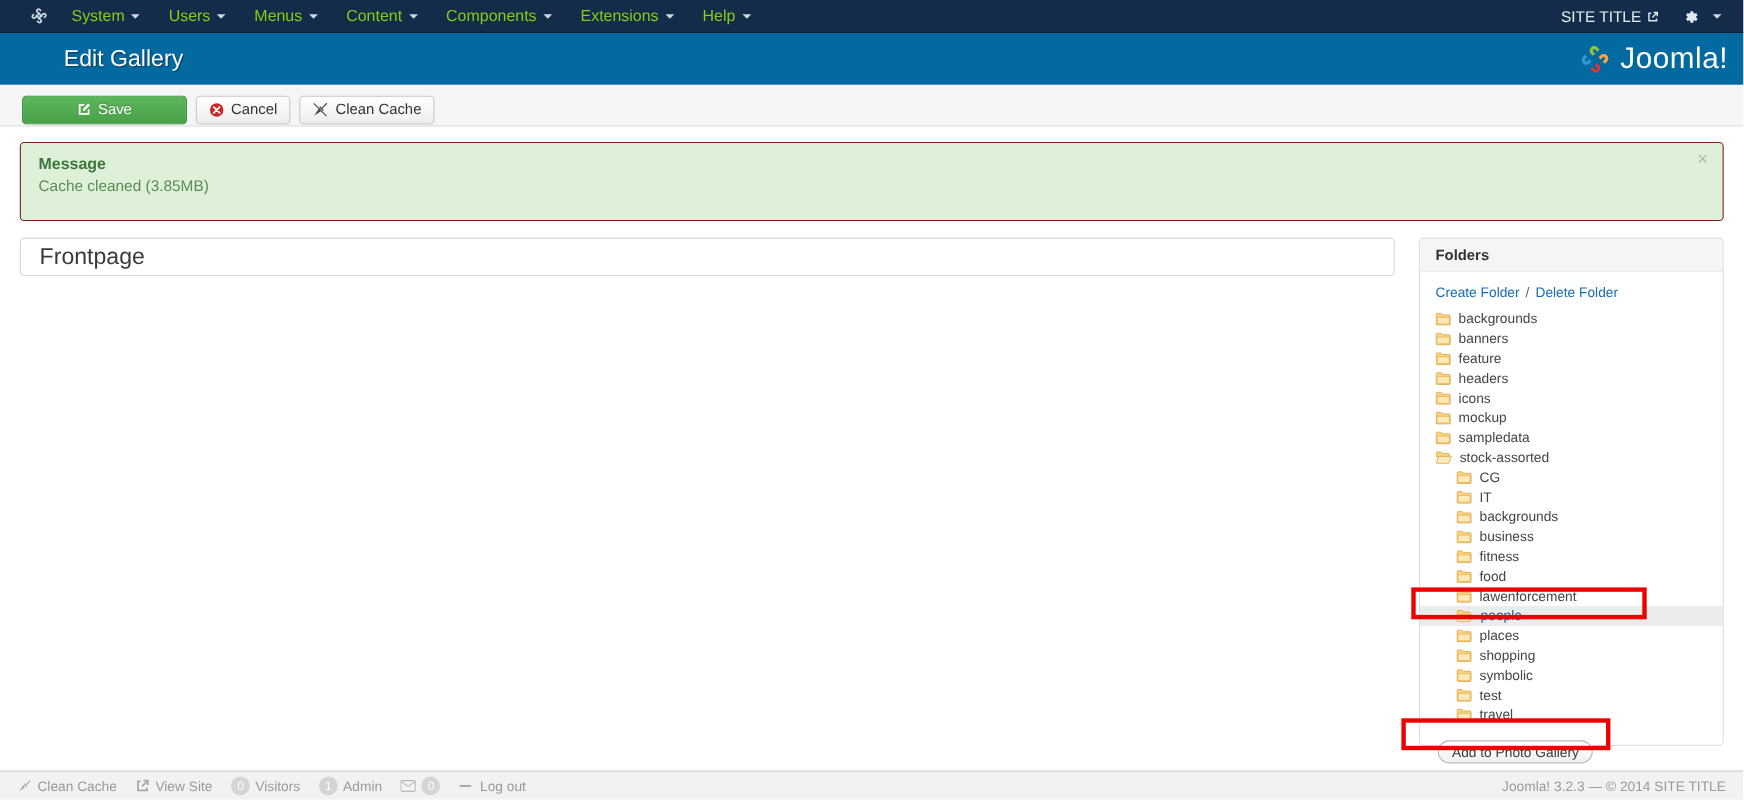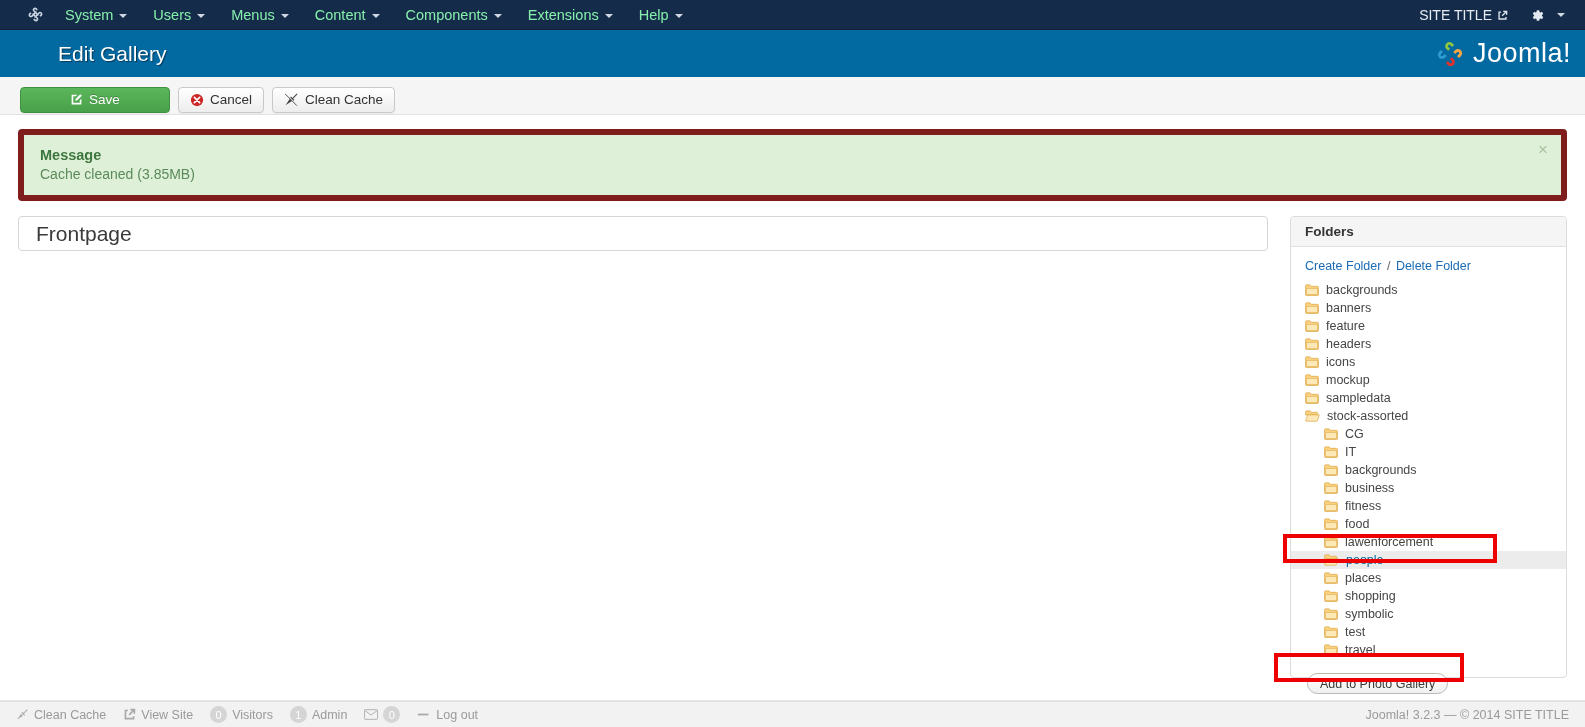--- a/index.html
+++ b/index.html
@@ -17,21 +17,21 @@
   .topnav {
     height: 30px; background: #142c49; display: flex; align-items: center;
     border-bottom: 1px solid #0d2038; position: relative;
   }
   .brand-mark {
     width: 34px; margin-left: 18px; display: flex; align-items: center; justify-content: center;
     color: #ccd6e2;
   }
   .navlist { display: flex; align-items: center; height: 30px; }
   .navitem {
-    color: #86efac; font-size: 14.5px; padding: 0 13px; height: 30px; line-height: 30px;
+    color: #84cc16; font-size: 14.5px; padding: 0 13px; height: 30px; line-height: 30px;
     cursor: pointer; white-space: nowrap;
   }
   .caret {
     display: inline-block; width: 0; height: 0; margin-left: 6px; vertical-align: middle;
     border-left: 4px solid transparent; border-right: 4px solid transparent;
     border-top: 4px solid #cfd8e4;
   }
   .topnav-right { position: absolute; right: 10px; top: 0; height: 30px; display: flex; align-items: center; }
   .site-title-link { color: #e6ebf2; font-size: 14px; display: flex; align-items: center; gap: 5px; cursor: pointer; padding: 0 8px; }
   .gear-wrap { display: flex; align-items: center; gap: 6px; padding: 0 10px 0 14px; cursor: pointer; }
@@ -60,21 +60,21 @@
     margin-top: 8px;
   }
   .btn-save {
     width: 150px; justify-content: center; color: #fff; font-weight: normal;
     background: linear-gradient(#5bb75b, #49a149); border: 1px solid #3f913f;
     text-shadow: 0 -1px 0 rgba(0,0,0,.25);
   }
 
   
   .message {
-    margin: 14px 18px 0 18px; background: #dff0d8; border: 6px solid #7f1d1d; border-radius: 4px;
+    margin: 14px 18px 0 18px; background: #dff0d8; border: 1px solid #7f1d1d; border-radius: 4px;
     padding: 12px 16px 16px 16px; position: relative; height: 72px;
   }
   .message-title { color: #3c763d; font-weight: bold; font-size: 14.5px; margin-bottom: 3px; }
   .message-body { color: #5a8a5a; font-size: 14px; }
   .message-close {
     position: absolute; right: 13px; top: 6px; color: #a9c4a2; font-size: 17px;
     cursor: pointer; line-height: 1;
   }
 
   

